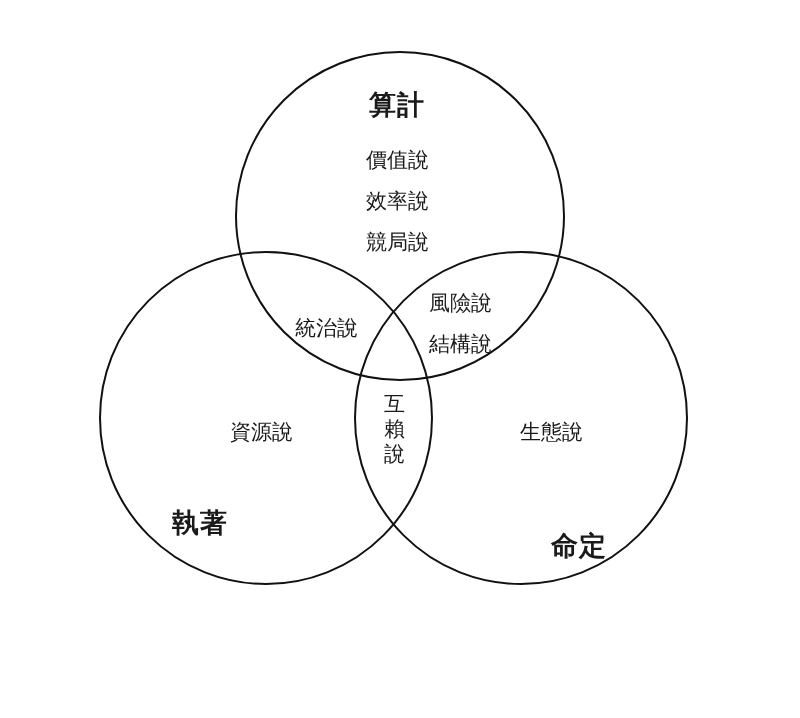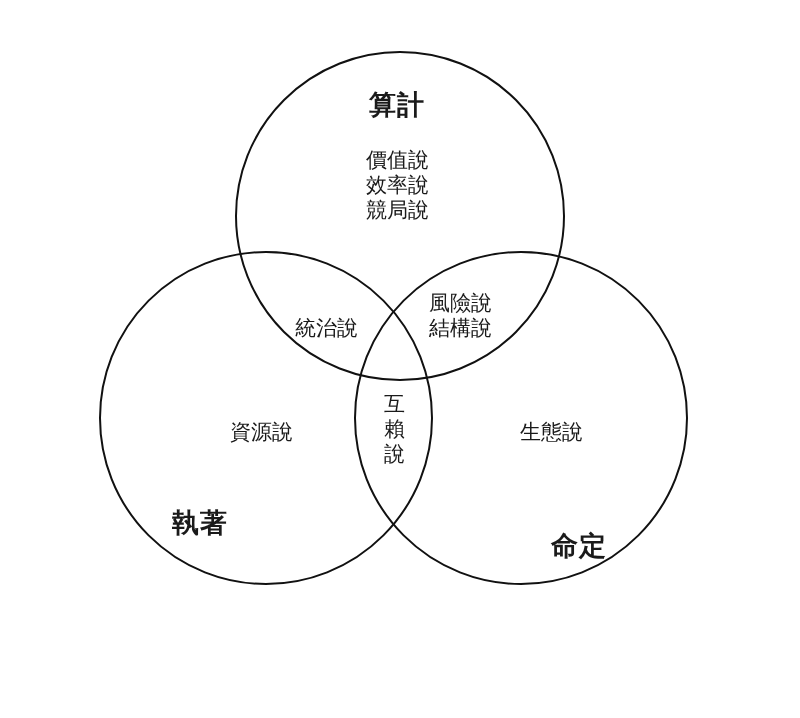--- a/index.html
+++ b/index.html
@@ -2,21 +2,21 @@
 <html><head>
   <meta charset="utf-8">
   <style>
     html, body { margin: 0; padding: 0; background: #ffffff; }
     body { width: 800px; height: 718px; position: relative; overflow: hidden; }
     .stage { position: absolute; left: 0; top: 0; width: 800px; height: 718px; }
     svg.venn { position: absolute; left: 0; top: 0; }
     .lbl { position: absolute; color: #1a1a1a; white-space: nowrap; line-height: 1; }
     .set-title { font-family: "DejaVu Serif", "Liberation Serif", serif; font-size: 27px; font-weight: bold; letter-spacing: 1px; }
     .region { font-family: "DejaVu Sans", "Liberation Sans", sans-serif; font-size: 21px; }
-    .stack { display: flex; flex-direction: column; align-items: center; gap: 4px; }
+    .stack { display: flex; flex-direction: column; align-items: center; gap: 20px; }
     .vstack { display: flex; flex-direction: column; align-items: center; }
     .vstack span { display: block; line-height: 25px; }
     .caption { font-family: "DejaVu Sans", "Liberation Sans", sans-serif; font-size: 25px; letter-spacing: 1px; color: #222; }
     .caption .num { margin-right: 26px; }
   </style>
 </head>
 <body>
 
 <div class="stage">
   <svg class="venn" width="800" height="718" viewBox="0 0 800 718">

